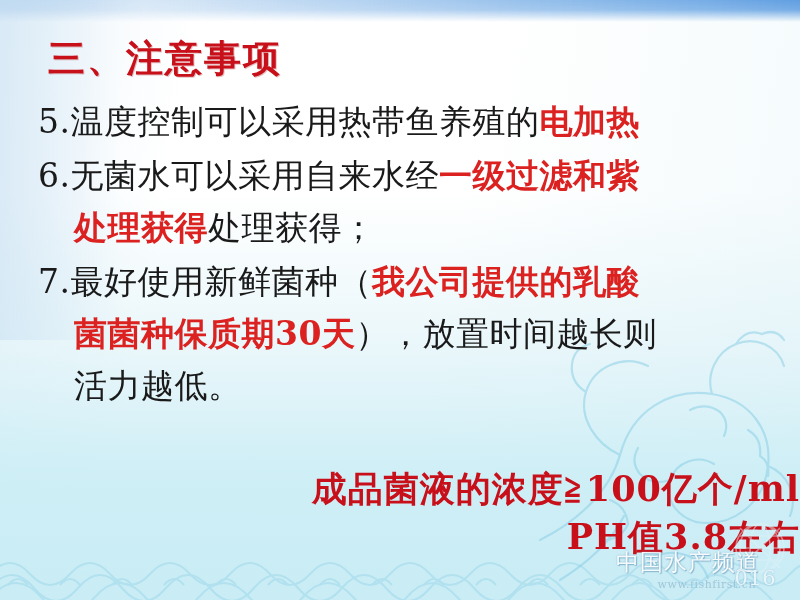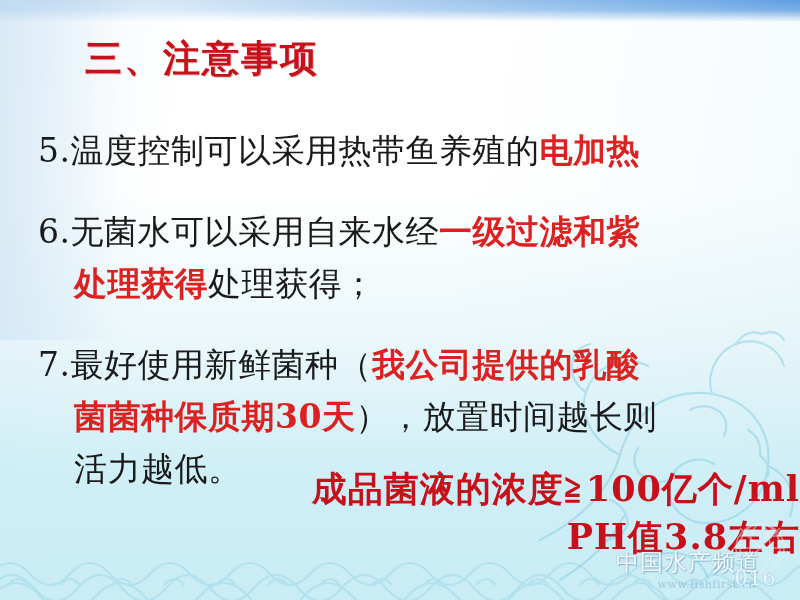--- a/index.html
+++ b/index.html
@@ -80,39 +80,37 @@
     position: absolute;
     left: 48px;
     top: 34px;
     font-family: "DejaVu Serif", "Liberation Serif", serif;
     font-weight: bold;
     font-size: 37px;
     letter-spacing: 2px;
     color: #C8101A;
     text-shadow: 1px 1px 0 rgba(150,0,0,0.25);
     white-space: nowrap;
-    margin-left: 37px;
   }
 
   .body-list {
     position: absolute;
     left: 38px;
     top: 96px;
     width: 742px;
   }
 
   .item {
     font-size: 33px;
     line-height: 52px;
     color: #1a1a1a;
     padding-left: 36px;
     text-indent: -36px;
     margin-bottom: 2px;
     letter-spacing: 0.5px;
-    margin-top: 29px;
   }
   .item .num {
     font-family: "DejaVu Serif", "Liberation Serif", serif;
   }
   .red {
     color: #DC2220;
     font-weight: bold;
   }
   .blk {
     color: #1a1a1a;

